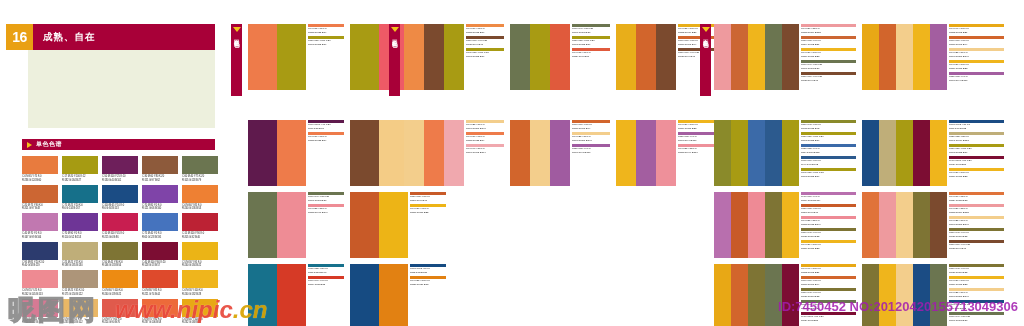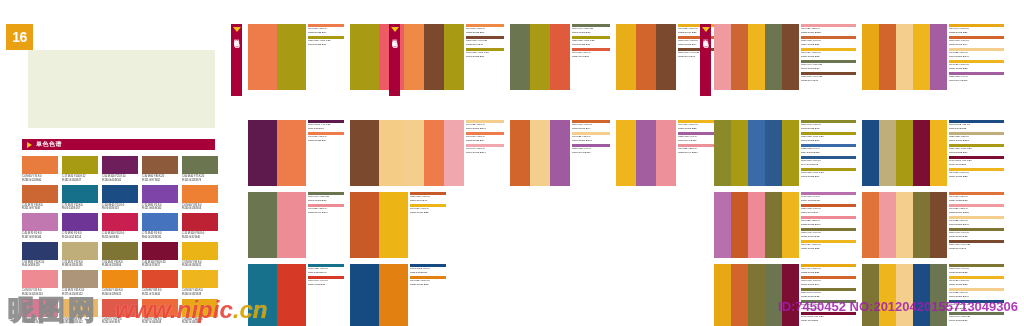--- a/index.html
+++ b/index.html
@@ -64,20 +64,23 @@
 </style>
 </head>
 <body>
 
 <div id="stage">
 
   <div id="left-panel">
 
     <div id="title-bar">
       <div id="issue-badge">16</div>
+      <div id="title-band">
+        <span id="title-text">成熟、自在</span>
+      </div>
     </div>
 
     <div id="cream-area"></div>
 
     <div id="mono-bar">
       <span class="tri-right"></span>
       <span id="mono-label">单色色谱</span>
     </div>
 
     <div id="mono-grid">

